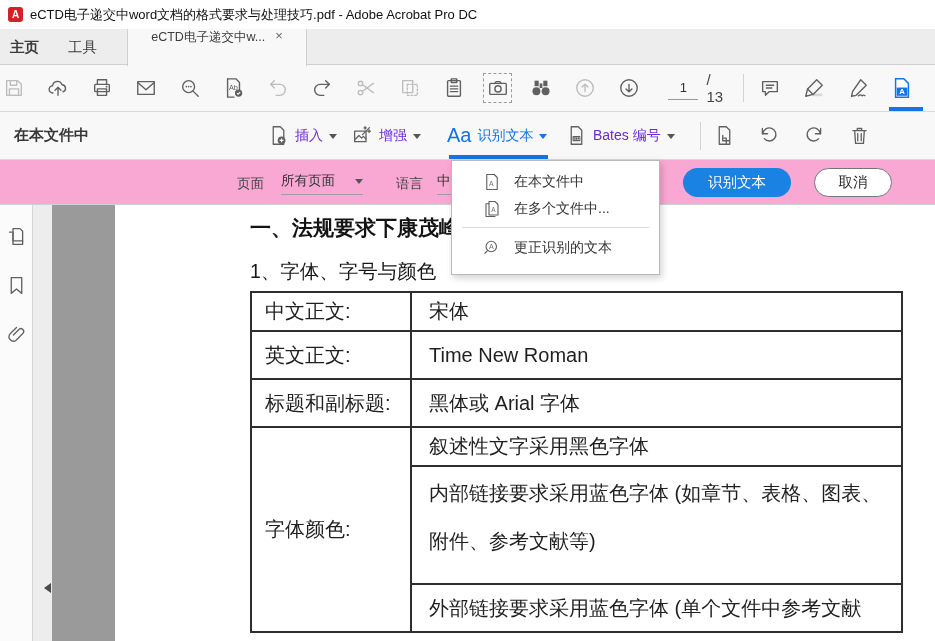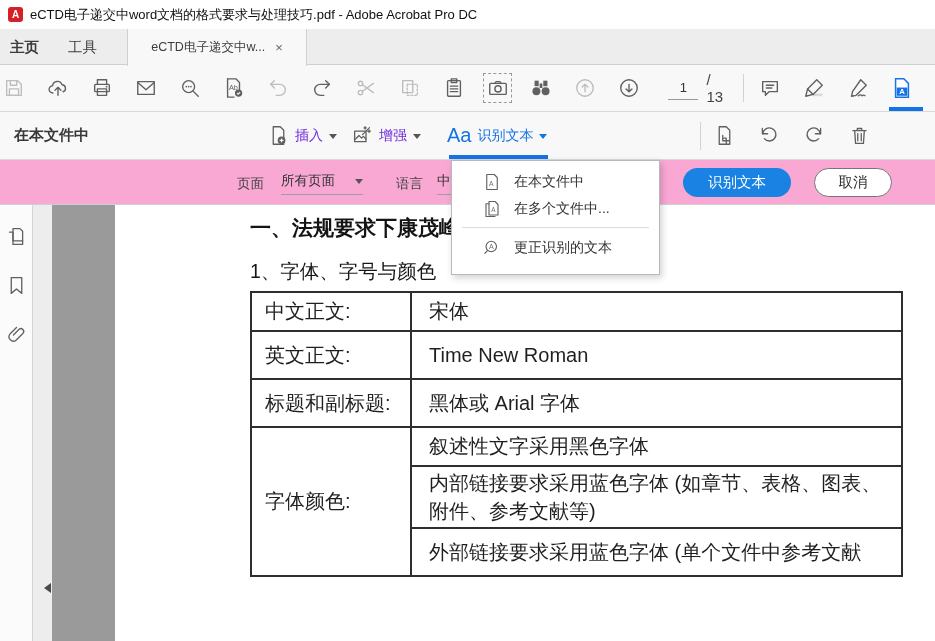--- a/index.html
+++ b/index.html
@@ -13,21 +13,21 @@
             display:flex;align-items:center;justify-content:center;margin-right:7px;}
   .title-text{font-size:13px;color:#111;}
 
   
   .tabbar{left:0;top:29px;width:935px;height:36px;background:#ededed;border-bottom:1px solid #cfcfcf;box-sizing:border-box;}
   .tab-plain{position:absolute;top:0;height:36px;display:flex;align-items:center;font-size:14.5px;color:#3c3c3c;cursor:default;}
   .tab-home{left:10px;font-weight:bold;}
   .tab-tools{left:68px;}
   .doc-tab{position:absolute;left:127px;top:0;width:180px;height:37px;background:#f8f8f8;
            border-left:1px solid #cfcfcf;border-right:1px solid #cfcfcf;box-sizing:border-box;
-           display:flex;align-items:center;justify-content:center;gap:10px;font-size:12.5px;color:#3c3c3c;z-index:2;}
+           display:flex;align-items:flex-start;justify-content:center;gap:10px;font-size:12.5px;color:#3c3c3c;z-index:2;}
   .tab-close{color:#666;font-size:13px;line-height:1;}
 
   
   .toolbar-main{left:0;top:65px;width:935px;height:47px;background:#f8f8f8;border-bottom:1px solid #d9d9d9;
                 box-sizing:border-box;display:flex;align-items:center;padding-left:3px;}
   .tb-icon{width:22px;height:22px;margin-right:22px;flex:0 0 auto;display:flex;align-items:center;justify-content:center;}
   .tb-icon svg{width:22px;height:22px;}
   .icon-stroke{fill:none;stroke:#606060;stroke-width:1.5;stroke-linecap:round;stroke-linejoin:round;}
   .icon-stroke-dis{fill:none;stroke:#bdbdbd;stroke-width:1.5;stroke-linecap:round;stroke-linejoin:round;}
   .icon-fill{fill:#606060;stroke:none;}
@@ -81,21 +81,21 @@
   .canvas-bg{position:absolute;left:52px;top:0;width:63px;height:436px;background:#9a9a9a;}
   .page{position:absolute;left:115px;top:0;width:820px;height:436px;background:#fff;color:#1f1f1f;}
   .doc-h1{position:absolute;left:135px;top:9px;font-size:21px;font-weight:700;color:#141414;}
   .doc-h2{position:absolute;left:135px;top:53px;font-size:19.5px;font-weight:500;color:#161616;}
   table.doc-table{position:absolute;left:135px;top:86px;border-collapse:collapse;table-layout:fixed;width:653px;}
   .doc-table td{border:2px solid #2e2e2e;font-size:20px;color:#1f1f1f;vertical-align:middle;box-sizing:border-box;}
   .td-label{width:160px;padding-left:13px;}
   .td-value{padding-left:17px;padding-right:16px;}
   .row-h{height:39px;}
   .row-h2{height:48px;}
-  .cell-2line{line-height:28px;padding-top:2px;padding-bottom:2px;}
+  .cell-2line{line-height:48px;padding-top:2px;padding-bottom:18px;}
   .cell-clip{white-space:nowrap;overflow:hidden;height:48px;}
 </style>
 </head>
 <body>
 
 <div class="abs titlebar">
   <div class="pdf-logo">A</div>
   <div class="title-text">eCTD电子递交中word文档的格式要求与处理技巧.pdf - Adobe Acrobat Pro DC</div>
 </div>
 
@@ -270,20 +270,29 @@
     <span>增强</span>
     <span class="caret"></span>
   </div>
 
   <div class="scan-item recognize-item" style="left:447px;">
     <span class="aa-glyph">Aa</span>
     <span>识别文本</span>
     <span class="caret caret-blue"></span>
   </div>
 
+  <div class="scan-item" style="left:566px;">
+    <svg viewBox="0 0 24 24">
+        <path class="icon-stroke" d="M6 2h8l4 4v16H6z"></path>
+        <rect class="icon-fill" x="7.5" y="12.5" width="9" height="6" rx="1"></rect>
+        <text x="8.6" y="17.3" font-size="5" fill="#f8f8f8">012</text>
+      </svg>
+    <span>Bates 编号</span>
+    <span class="caret"></span>
+  </div>
 
   <div class="scan-sep"></div>
 
   <div class="scan-item" style="left:714px;">
     <svg viewBox="0 0 24 24">
         <path class="icon-stroke" d="M6 2h8l4 4v16H6z"></path>
         <path class="icon-stroke" d="M10 12v6h7M14 15v6M14 15h-2.5"></path>
       </svg>
   </div>
   <div class="scan-item" style="left:758px;">

